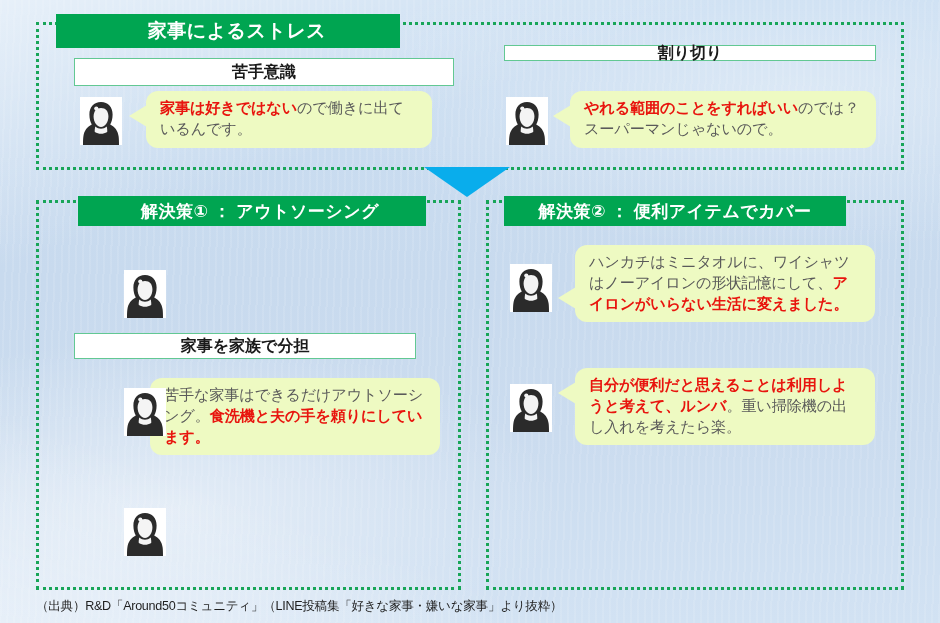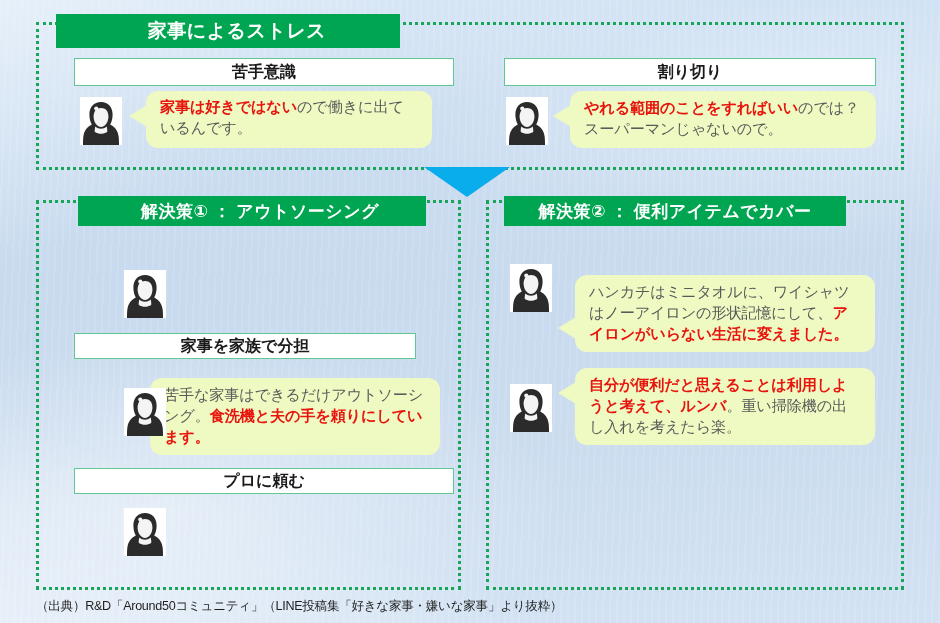--- a/index.html
+++ b/index.html
@@ -55,21 +55,21 @@
     border:1.6px solid #62c893;
     color:#1a1a1a;
     font-weight:bold;
     font-size:16px;
     display:flex;
     align-items:center;
     justify-content:center;
     z-index:5;
   }
   #sub-nigate  { left:74px;  top:58px;  width:380px; height:28px; }
-  #sub-warikiri{ left:504px; top:58px;  width:372px; height:28px;text-align:center; }
+  #sub-warikiri{ left:504px; top:45px;  width:372px; height:16px;text-align:center; }
   #sub-bunntan { left:74px;  top:333px; width:342px; height:26px; }
   #sub-pro     { left:74px;  top:468px; width:380px; height:26px; }
 
   
   .avatar {
     position:absolute;
     background:#ffffff;
     z-index:4;
     display:block;
   }
@@ -104,26 +104,26 @@
     border-style:solid;
     border-width:11px 18px 11px 0;
     border-color:transparent #eefac2 transparent transparent;
   }
   .bubble.tail-top::before    { top:14px; }
   .bubble.tail-mid::before    { top:42px; }
   .bubble.tail-upper::before  { top:22px; }
 
   .bubble b { color:#e8150e; font-weight:bold; }
 
-  #bub-1 { left:146px; top:91px;  width:286px;font-family:Liberation Mono, monospace; }
+  #bub-1 { left:146px; top:91px;  width:286px; }
   #bub-2 { left:570px; top:91px;  width:306px; }
   #bub-3 { left:150px; top:247px; width:290px; }
   #bub-4 { left:150px; top:378px; width:290px; }
   #bub-5 { left:150px; top:498px; width:290px; }
-  #bub-6 { left:575px; top:245px; width:300px;margin-top:30px; }
+  #bub-6 { left:575px; top:245px; width:300px; }
   #bub-7 { left:575px; top:368px; width:300px; }
 
   
   #arrow {
     position:absolute;
     left:424px; top:167px;
     width:0; height:0;
     border-style:solid;
     border-width:30px 43px 0 43px;
     border-color:#09adec transparent transparent transparent;
@@ -207,21 +207,20 @@
       <path d="M21 11c-4.6 0-7.4 3.4-7.4 8.6 0 5.6 3.2 10.4 7.4 10.4s7.4-4.8 7.4-10.4C28.4 14.4 25.6 11 21 11z" fill="#f4f4f4"></path>
       <circle cx="16.3" cy="11.6" r="2.1" fill="#f4f4f4"></circle>
       <path d="M15.3 29.6c1.8 1.5 3.6 2.2 5.7 2.2s3.9-0.7 5.7-2.2c0.5 2.2 0.7 3.8 0.5 5.4-2 1.2-4.1 1.8-6.2 1.8s-4.2-0.6-6.2-1.8c-0.2-1.6 0-3.2 0.5-5.4z" fill="#f4f4f4"></path>
     </svg>
   </div>
 
   <div class="bubble tail-upper" id="bub-4">
     <span>苦手な家事はできるだけアウトソーシング。</span><b>食洗機と夫の手を頼りにしています。</b><span></span>
   </div>
 
-  <div class="subhead" id="sub-pro">プロに頼む</div>
 
   <div class="avatar" id="av-5">
     <svg viewBox="0 0 42 48" xmlns="http://www.w3.org/2000/svg">
       <rect x="0" y="0" width="42" height="48" fill="#ffffff"></rect>
       <path d="M21 5c-7.2 0-11.6 5.2-11.6 12.4 0 4.2 1 7.6 2.4 10.2-4.6 2.2-7.6 6.2-8.4 11.6-0.3 2.2-0.4 4.6-0.4 8.8h36c0-4.2-0.1-6.6-0.4-8.8-0.8-5.4-3.8-9.4-8.4-11.6 1.4-2.6 2.4-6 2.4-10.2C32.6 10.2 28.2 5 21 5z" fill="#2b2b2b"></path>
       <path d="M21 11c-4.6 0-7.4 3.4-7.4 8.6 0 5.6 3.2 10.4 7.4 10.4s7.4-4.8 7.4-10.4C28.4 14.4 25.6 11 21 11z" fill="#f4f4f4"></path>
       <circle cx="16.3" cy="11.6" r="2.1" fill="#f4f4f4"></circle>
       <path d="M15.3 29.6c1.8 1.5 3.6 2.2 5.7 2.2s3.9-0.7 5.7-2.2c0.5 2.2 0.7 3.8 0.5 5.4-2 1.2-4.1 1.8-6.2 1.8s-4.2-0.6-6.2-1.8c-0.2-1.6 0-3.2 0.5-5.4z" fill="#f4f4f4"></path>
     </svg>
   </div>

